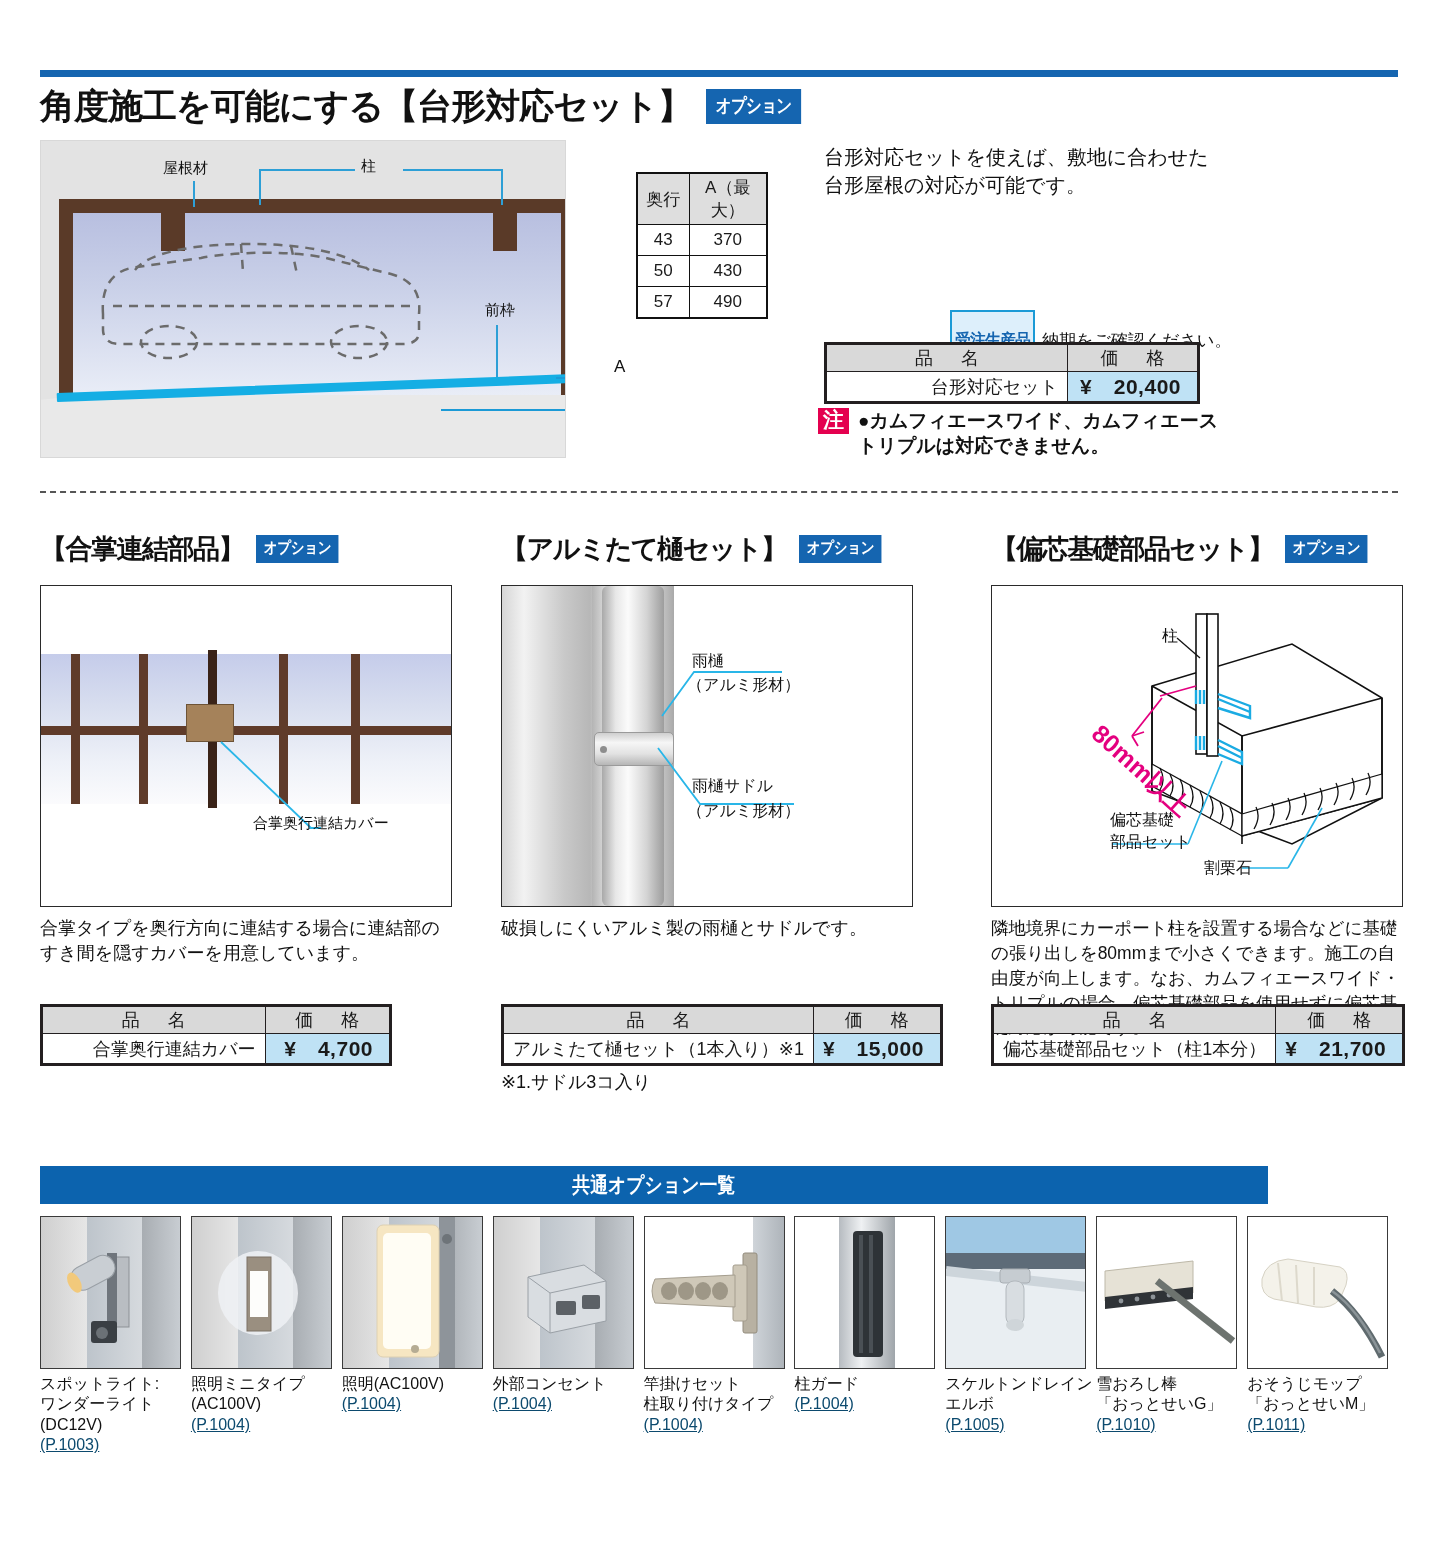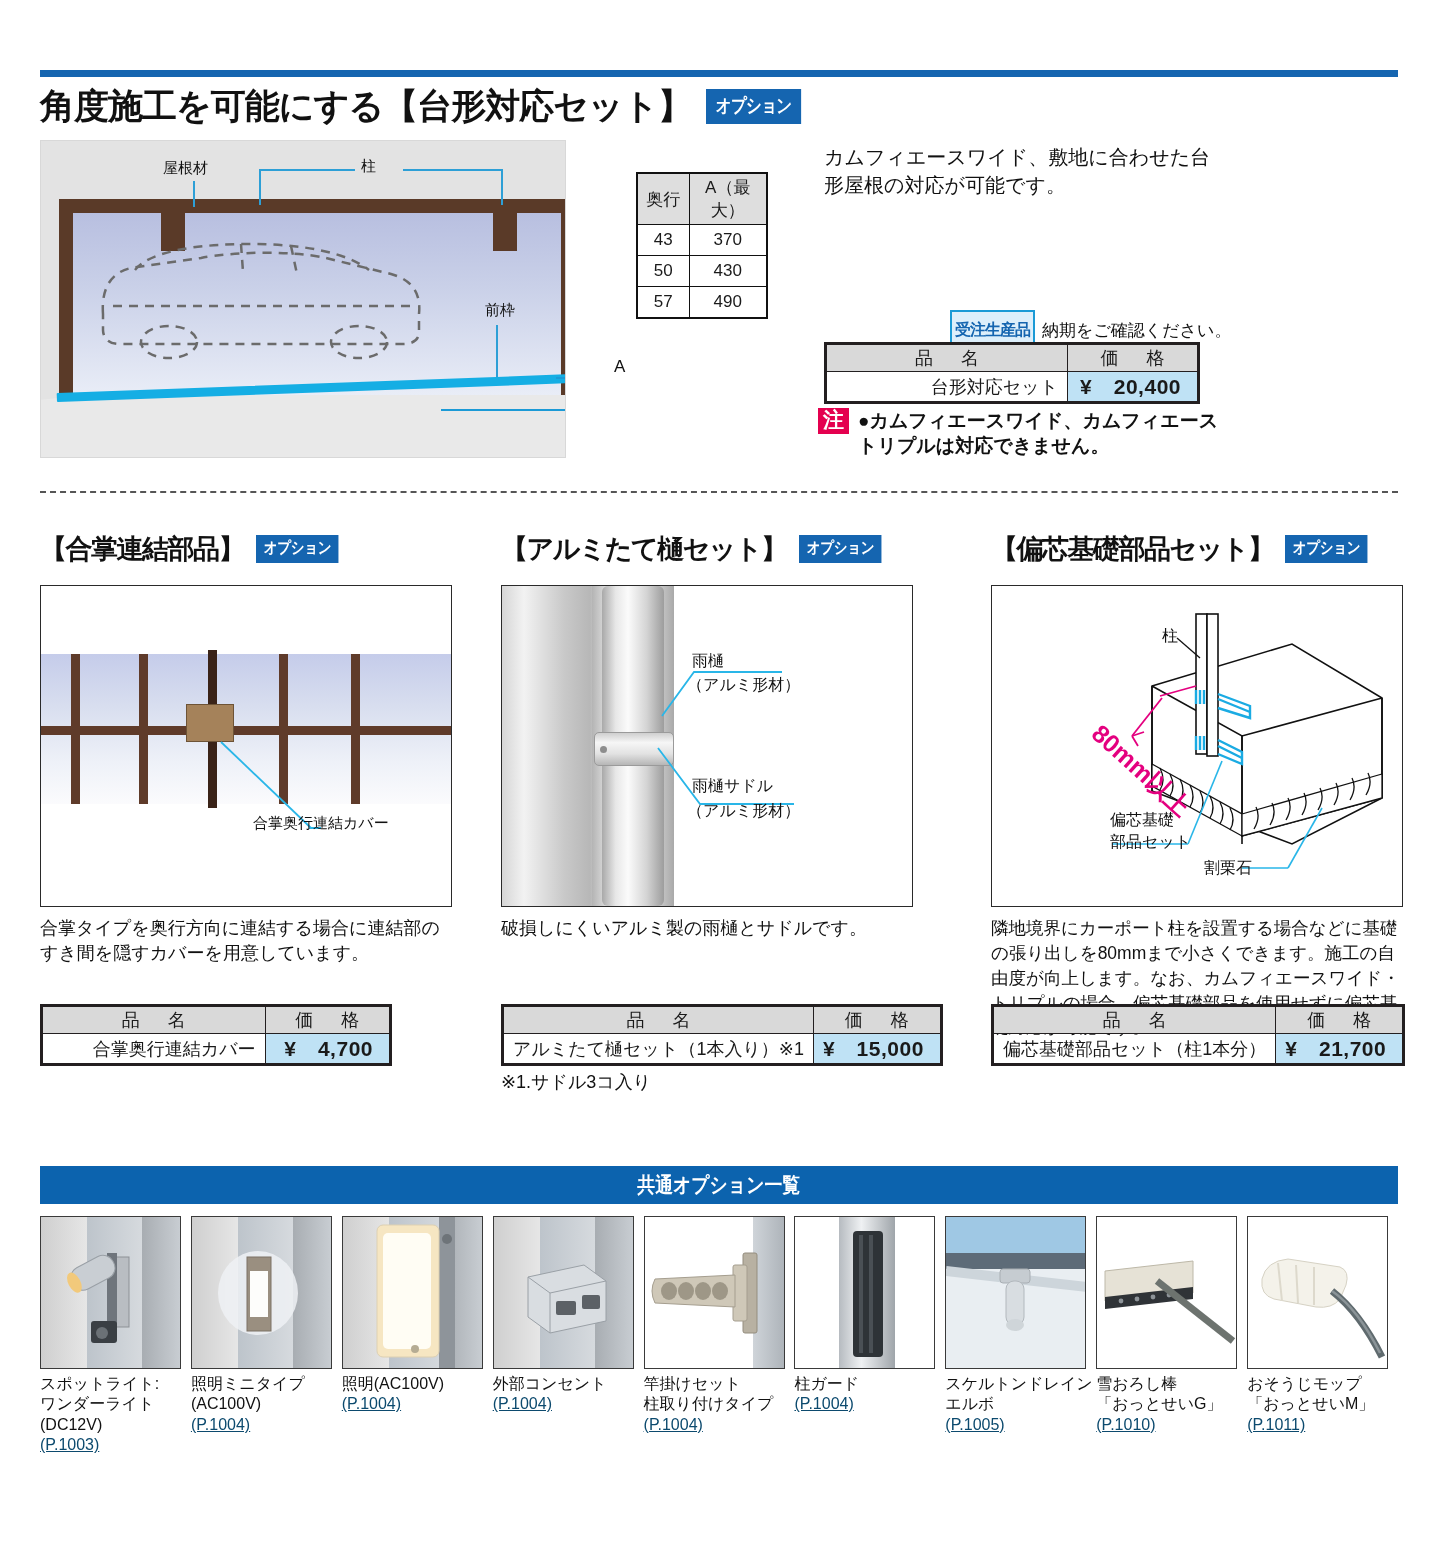--- a/index.html
+++ b/index.html
@@ -83,21 +83,21 @@
   .sec1-copy {
     position: absolute; left: 824px; top: 143px; width: 390px;
     font-size: 20px; line-height: 1.42; color: #111;
   }
   .made-to-order {
     position: absolute; left: 950px; top: 310px;
     display: flex; align-items: center; gap: 7px; white-space: nowrap;
   }
   .mto-badge {
     border: 2px solid #1b9ad6; color: #1565b0; background: #ddeffb;
-    font-size: 16px; font-weight: bold; padding: 8px 3px;
+    font-size: 16px; font-weight: bold; padding: 18px 3px;
     letter-spacing: -1px;
   }
   .mto-text { font-size: 17px; color: #111; }
 
   
   .ptable { border-collapse: collapse; border: 3px solid #231f20; font-size: 18px; }
   .ptable th {
     background: #d9d9d9; border: 1px solid #231f20; font-weight: normal;
     letter-spacing: 5px; text-indent: 5px; height: 28px; padding: 0;
   }
@@ -207,21 +207,21 @@
     background: linear-gradient(180deg,#cfcfcf 0%,#f6f6f6 30%,#e2e2e2 65%,#b6b6b6 100%);
     border: 1px solid #9a9a9a; border-radius: 5px;
   }
   .pipe-screw {
     position: absolute; left: 98px; top: 160px; width: 7px; height: 7px;
     border-radius: 50%; background: #8d8d8d;
   }
 
   
   .banner {
-    position: absolute; left: 40px; top: 1166px; width: 1358px; height: 38px;
+    position: absolute; left: 40px; top: 1166px; width: 1228px; height: 38px;
     background: #0c63ae; color: #fff; display: flex;
     align-items: center; justify-content: center;
     font-size: 21px; font-weight: bold; letter-spacing: 0px;
   }
   .banner span { transform: scaleX(0.85); display: inline-block; }
 
   
   .pgrid {
     position: absolute; left: 40px; top: 1216px; width: 1358px;
     display: flex; gap: 0;
@@ -310,21 +310,21 @@
         <td>50</td>
         <td>430</td>
       </tr>
       <tr>
         <td>57</td>
         <td>490</td>
       </tr>
     </tbody>
   </table>
 
-  <div class="sec1-copy">カムフィエースワイド、敷地に合わせた台形屋根の対応が可能です。</div>
+  <div class="sec1-copy">台形対応セットを使えば、敷地に合わせた台形屋根の対応が可能です。</div>
 
   <div class="made-to-order">
     <span class="mto-badge">受注生産品</span>
     <span class="mto-text">納期をご確認ください。</span>
   </div>
 
   <table class="ptable ptable1">
     <thead>
       <tr>
         <th class="cn">品　名</th>

